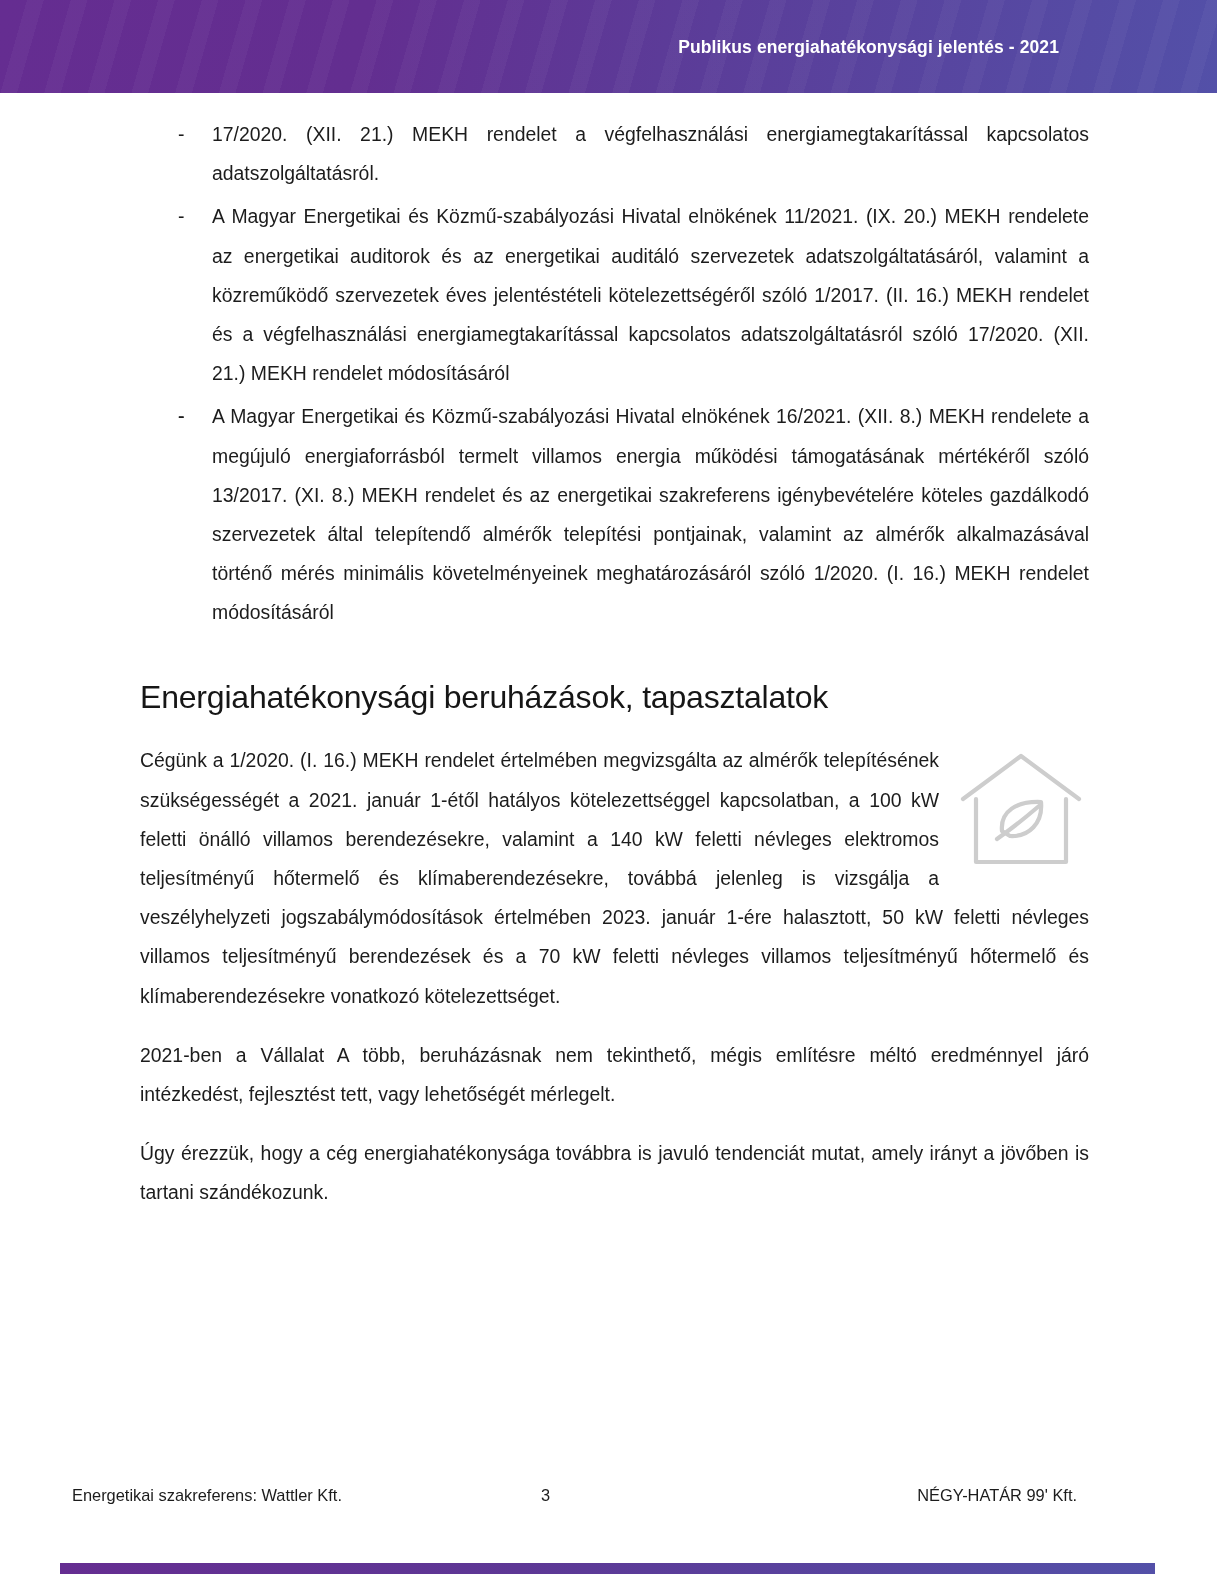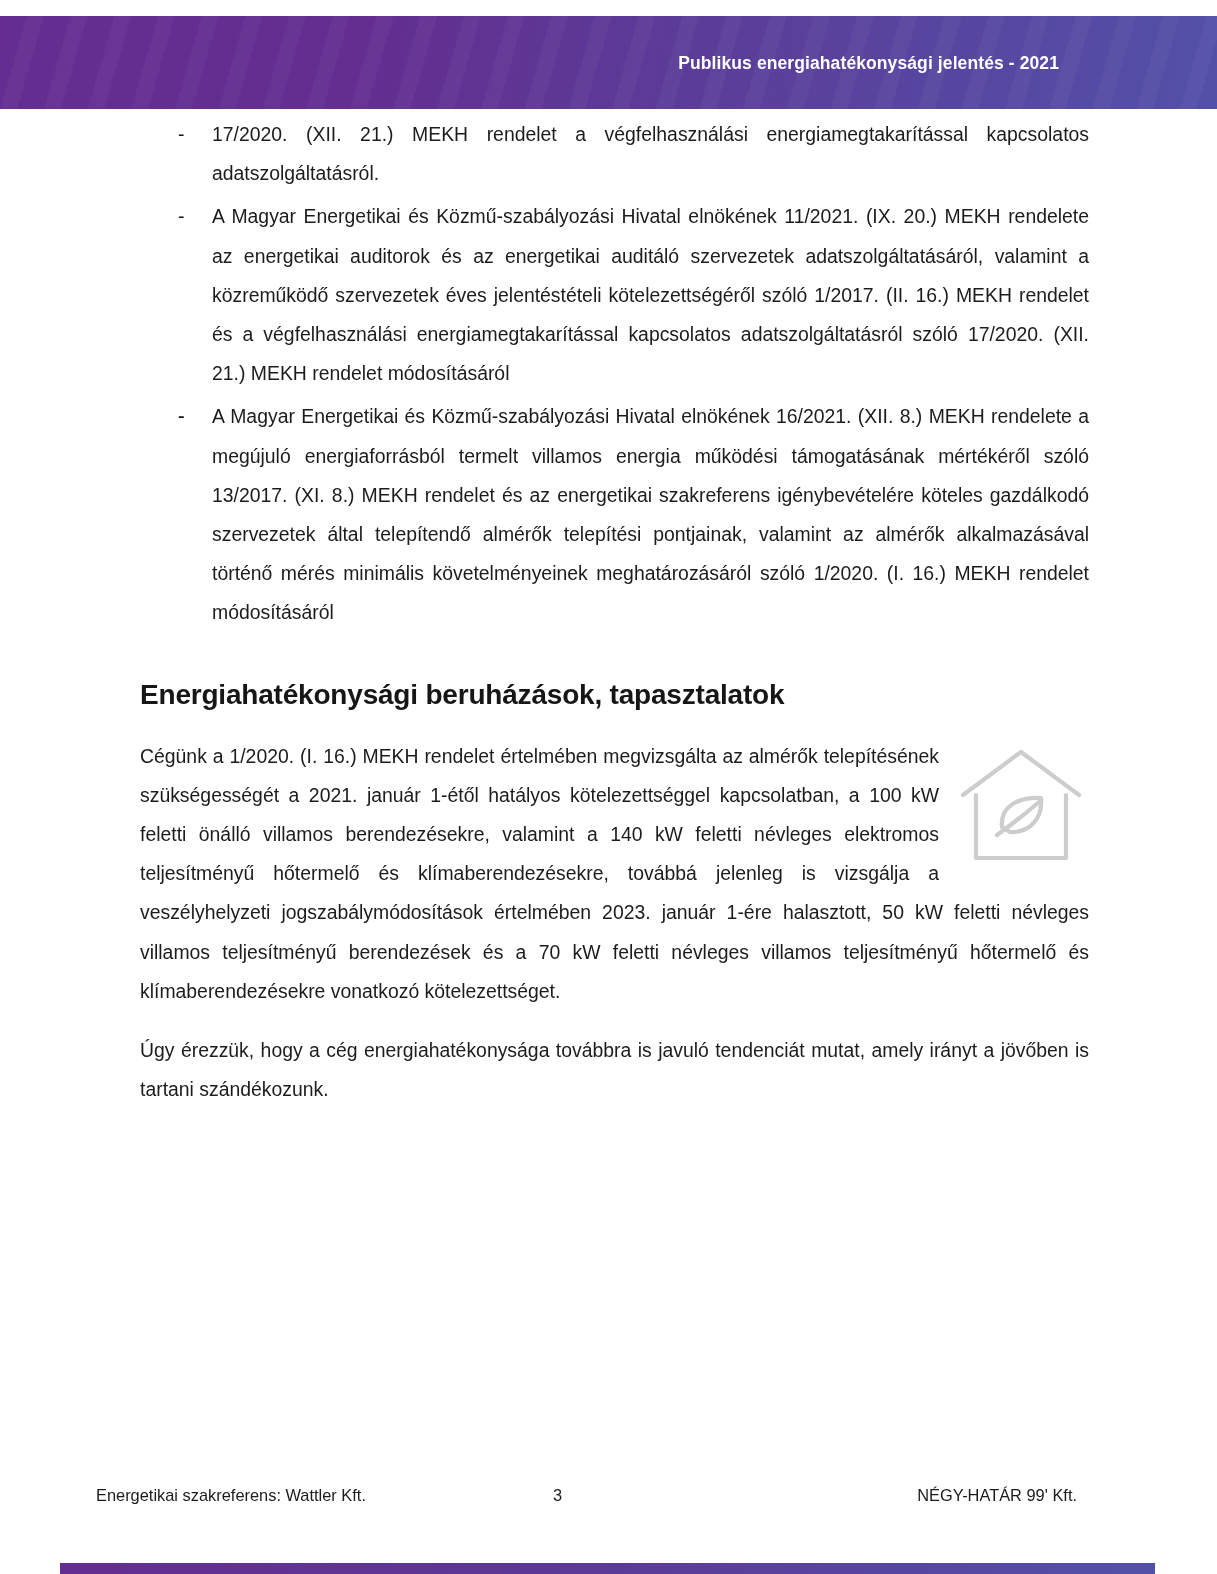--- a/index.html
+++ b/index.html
@@ -13,21 +13,21 @@
     background: #ffffff;
     font-family: "Liberation Sans", sans-serif;
     color: #1a1a1a;
     position: relative;
     overflow: hidden;
   }
 
   
   .header-band {
     position: absolute;
-    top: 16px;
+    top: 0;
     left: 0;
     width: 1217px;
     height: 93px;
     background: linear-gradient(100deg, #652d91 0%, #632e90 30%, #5b3d99 58%, #5350a8 100%);
     overflow: hidden;
   }
   .header-band::after {
     
     content: "";
     position: absolute;
@@ -92,22 +92,22 @@
     line-height: 2.02;
     color: #1c1c1c;
   }
   ul.legal-list > li:last-child {
     margin-bottom: 0;
   }
 
   
   .section-heading {
     margin: 46px 0 24px 0;
-    font-size: 28px;
-    font-weight: 700;
+    font-size: 32px;
+    font-weight: 400;
     line-height: 1.22;
     color: #161616;
     letter-spacing: -0.2px;
   }
 
   
   p.body-par {
     margin: 4px 0 20px 0;
     font-size: 19.4px;
     line-height: 2.02;
@@ -139,21 +139,21 @@
 
   
   .page-footer {
     position: absolute;
     left: 0;
     top: 1467px;
     width: 1217px;
     height: 56px;
     display: flex;
     align-items: center;
-    padding: 0 140px 0 96px;
+    padding: 0 140px 0 72px;
     box-sizing: border-box;
     font-size: 16.4px;
     color: #1c1c1c;
   }
   .footer-left {
     flex: 0 0 auto;
   }
   .footer-center {
     flex: 1 1 auto;
     text-align: center;
@@ -211,20 +211,21 @@
 
         <path d="M21 50 L21 113 L111 113 L111 50"></path>
 
         <path d="M47 82 C45 62 62 52 86 53 C88 74 74 88 55 87 Z"></path>
 
         <path d="M42 90 C56 80 70 69 84 57"></path>
       </svg>
     </div>
 
     <p class="body-par wrap-par">Cégünk a 1/2020. (I. 16.) MEKH rendelet értelmében megvizsgálta az almérők telepítésének szükségességét a 2021. január 1-étől hatályos kötelezettséggel kapcsolatban, a 100 kW feletti önálló villamos berendezésekre, valamint a 140 kW feletti névleges elektromos teljesítményű hőtermelő és klímaberendezésekre, továbbá jelenleg is vizsgálja a veszélyhelyzeti jogszabálymódosítások értelmében 2023. január 1-ére halasztott, 50 kW feletti névleges villamos teljesítményű berendezések és a 70 kW feletti névleges villamos teljesítményű hőtermelő és klímaberendezésekre vonatkozó kötelezettséget.</p>
+    <p class="body-par">2021-ben a Vállalat A több, beruházásnak nem tekinthető, mégis említésre méltó eredménnyel járó intézkedést, fejlesztést tett, vagy lehetőségét mérlegelt.</p>
     <p class="body-par">Úgy érezzük, hogy a cég energiahatékonysága továbbra is javuló tendenciát mutat, amely irányt a jövőben is tartani szándékozunk.</p>
 
   </div>
 </div>
 
 <div class="page-footer">
   <div class="footer-left">Energetikai szakreferens: Wattler Kft.</div>
   <div class="footer-center">3</div>
   <div class="footer-right">NÉGY-HATÁR 99' Kft.</div>
 </div>

